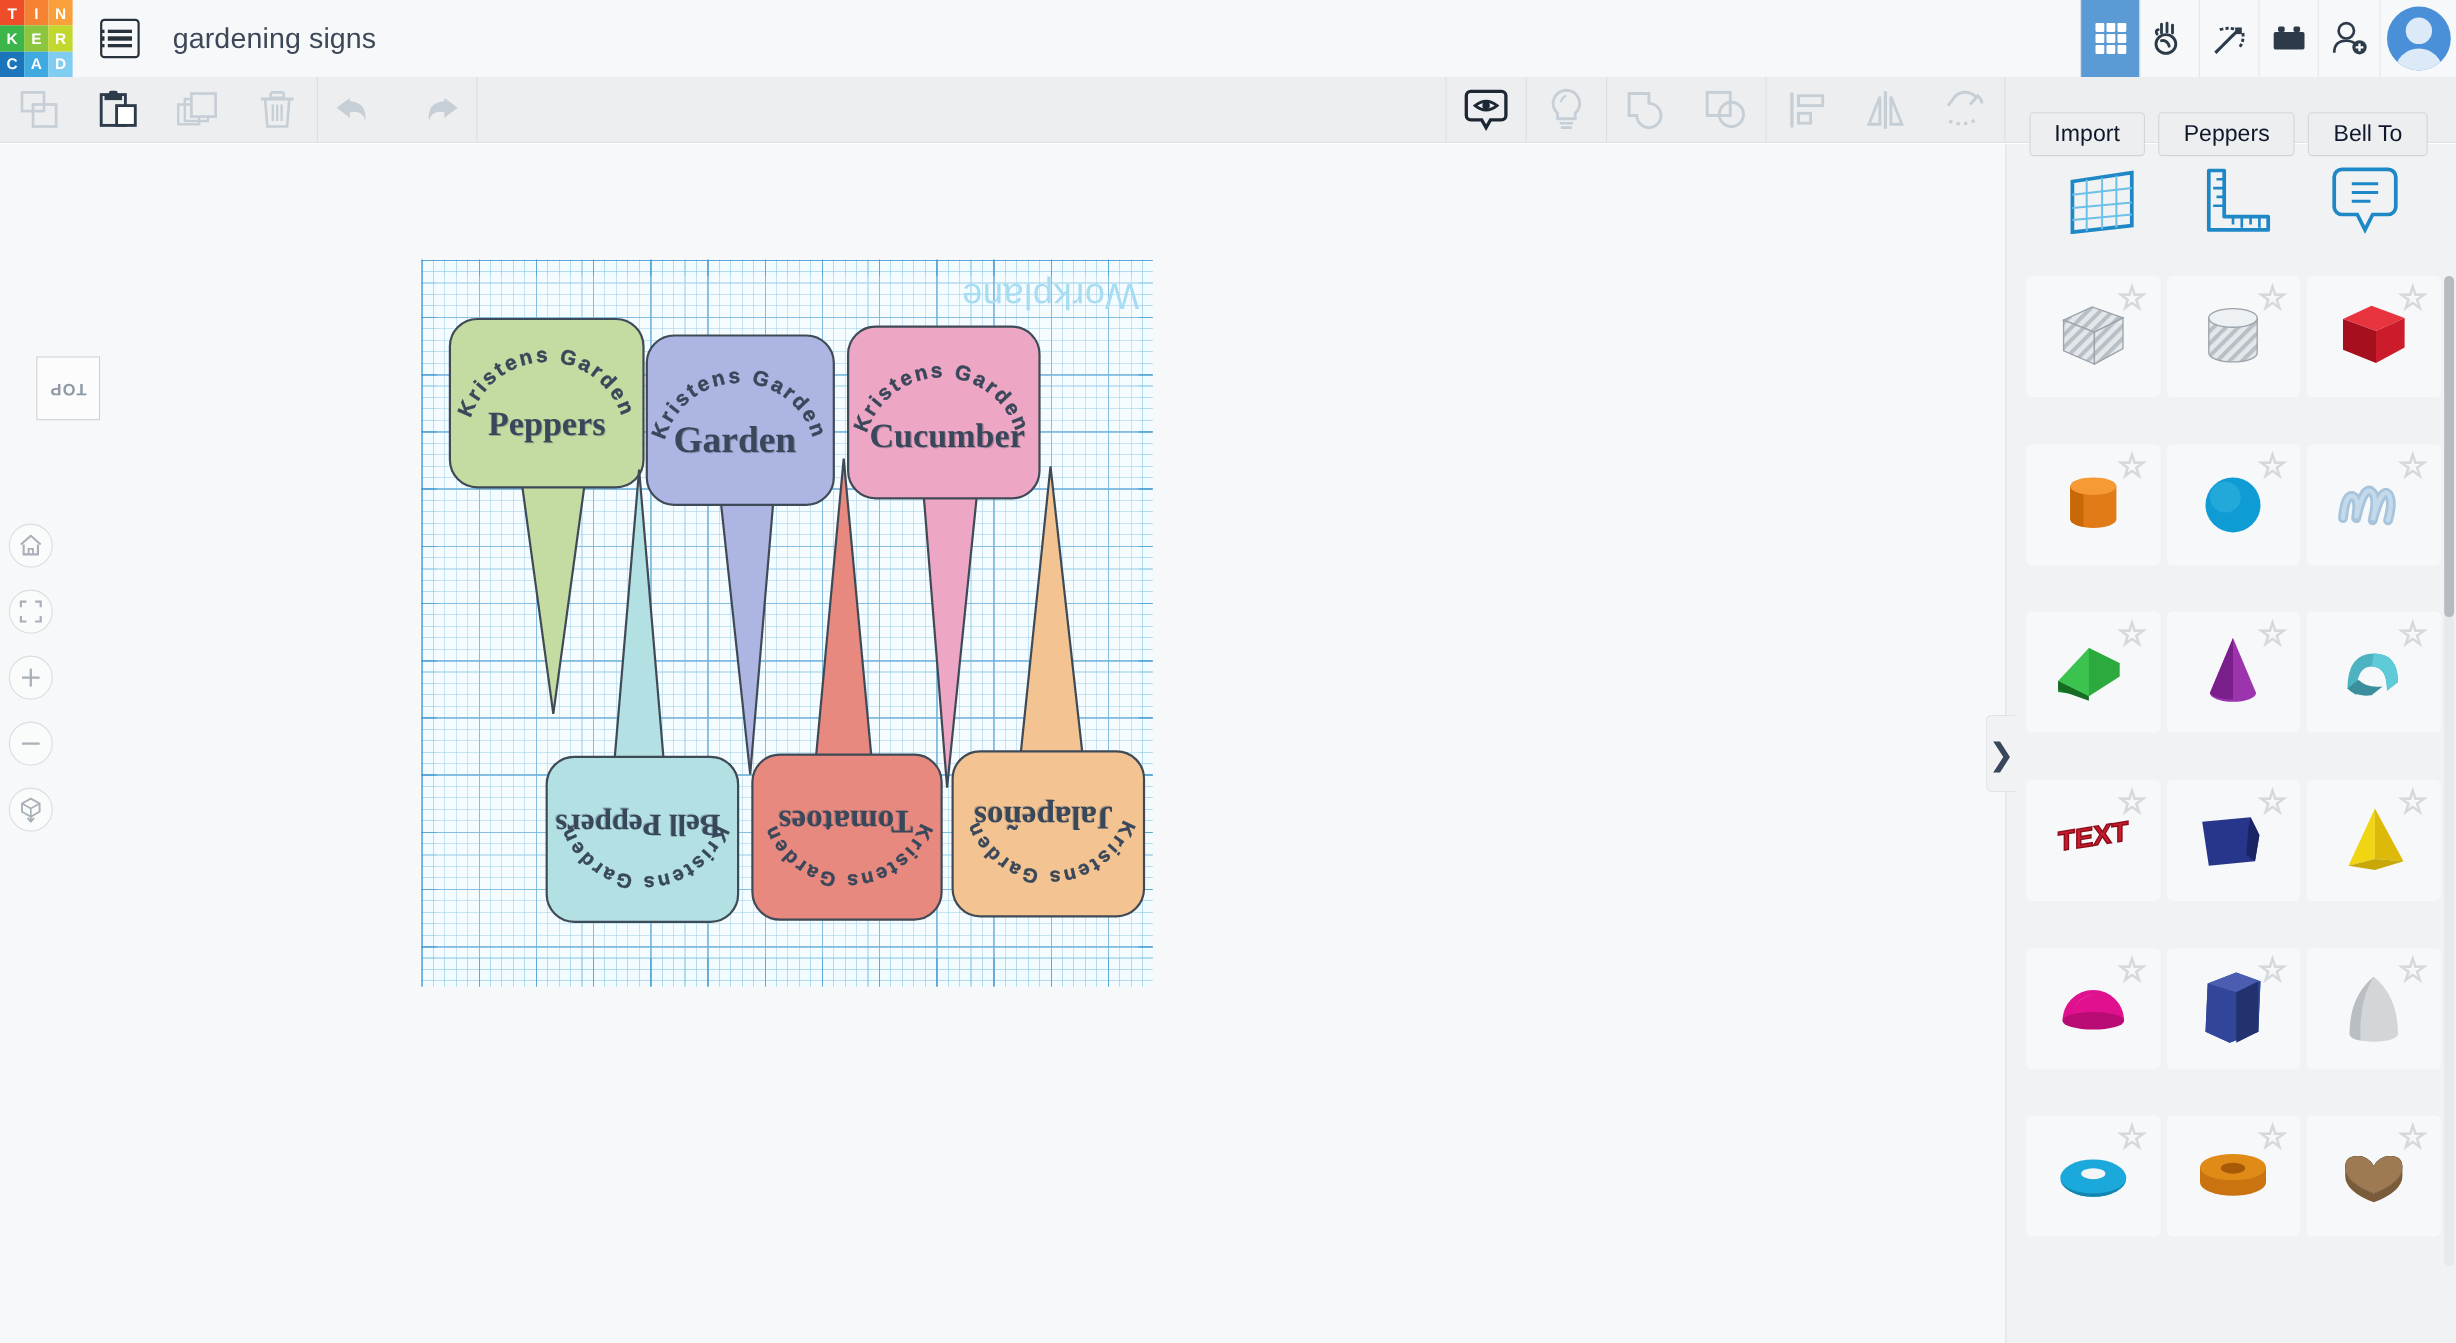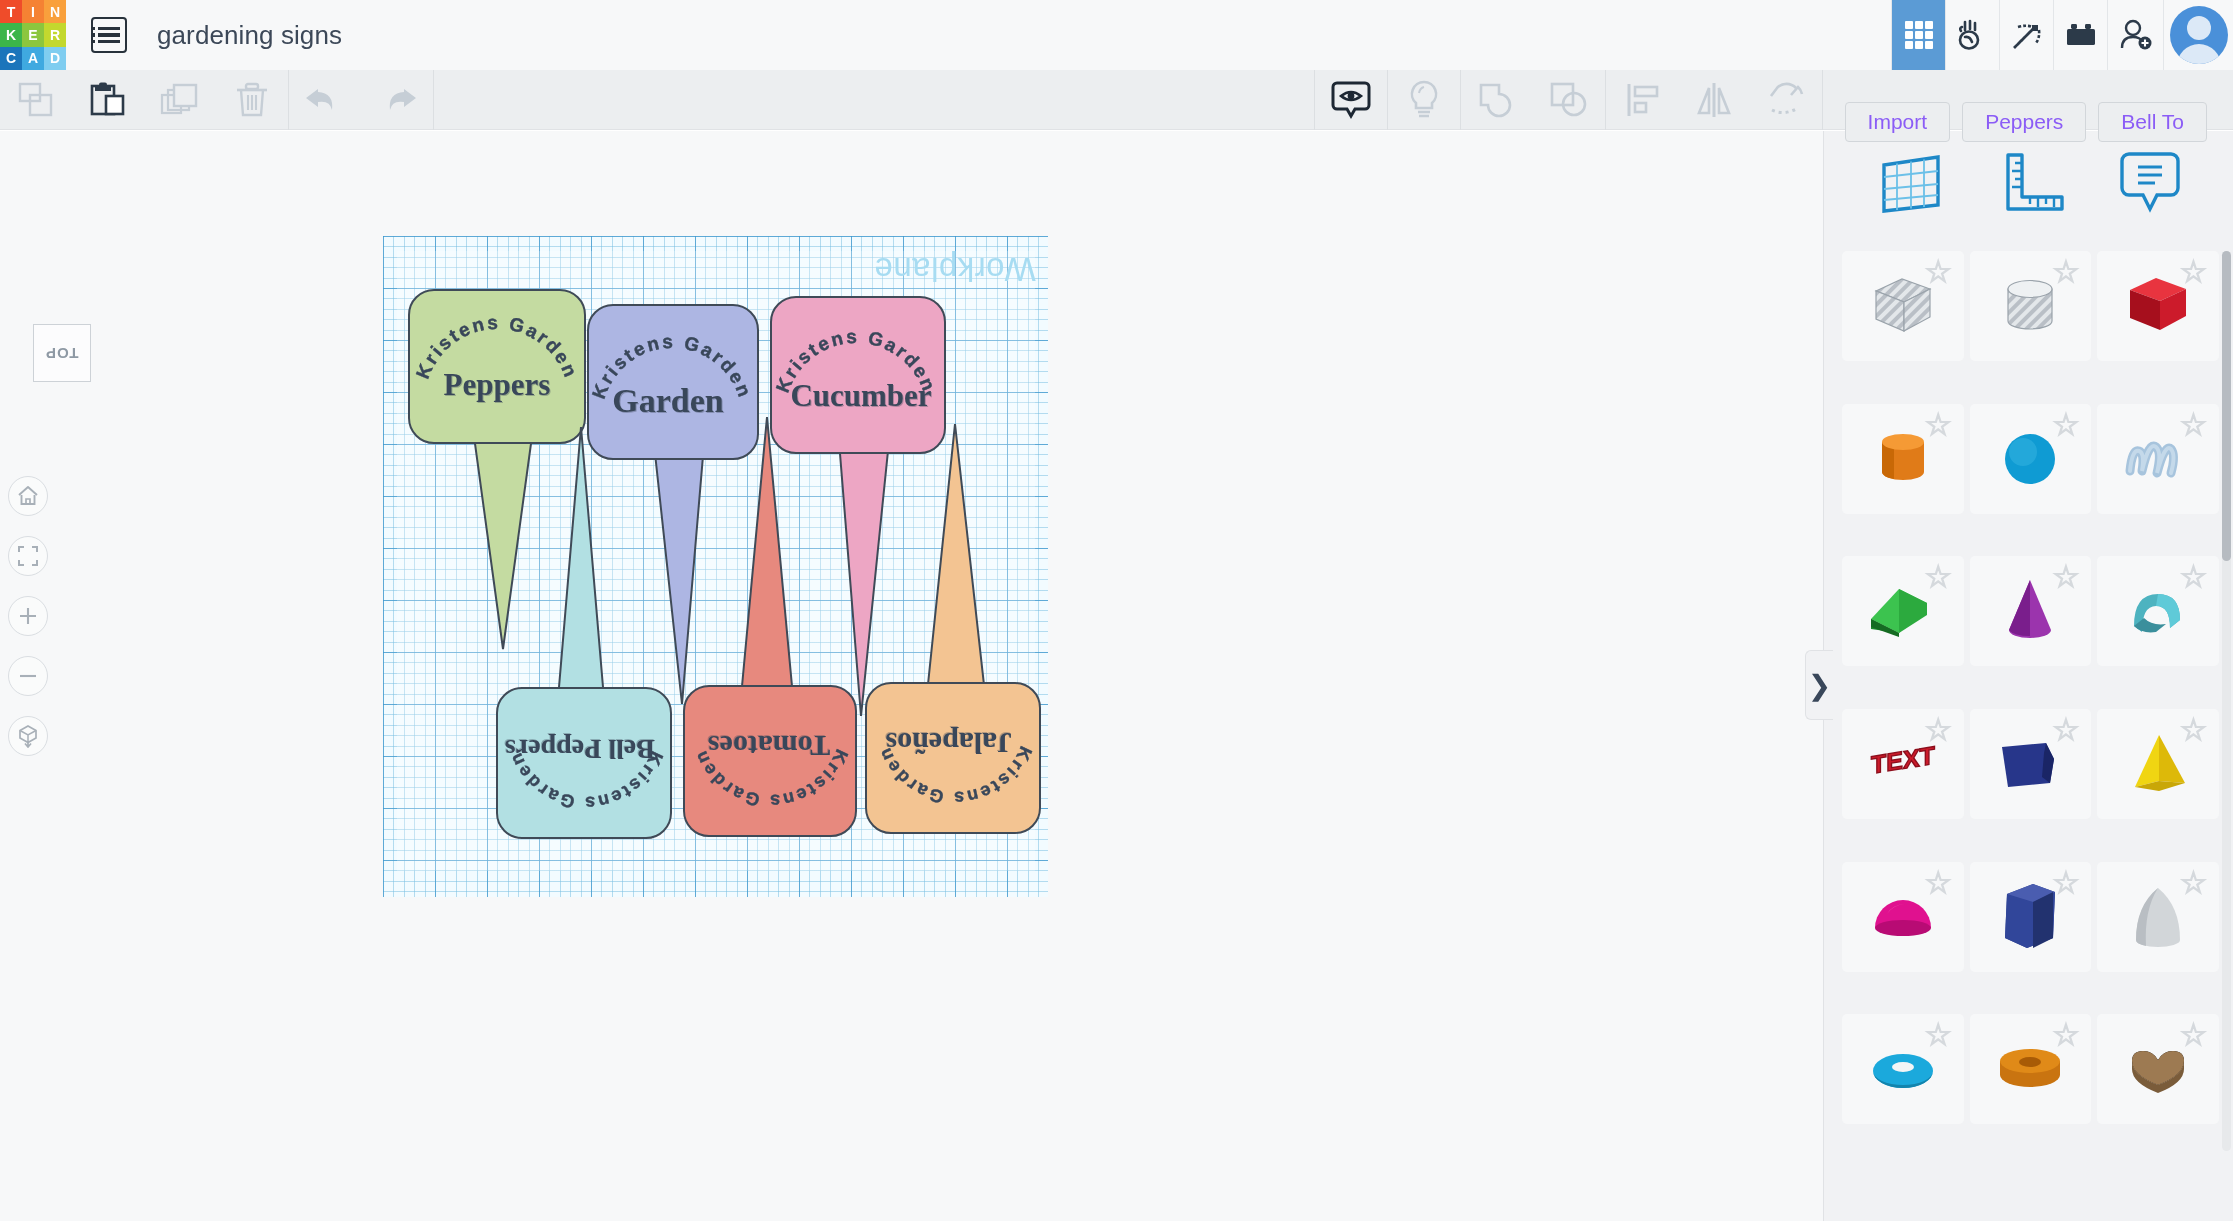--- a/index.html
+++ b/index.html
@@ -41,21 +41,21 @@
   
   .toolbar2 { position:absolute; left:0; top:70px; width:2233px; height:60px;
     background:#eceef0; display:flex; align-items:center; z-index:19;
     border-bottom:1px solid #e0e2e5; }
   .t2group { display:flex; align-items:center; height:60px; }
   .t2btn { width:72px; height:60px; display:flex; align-items:center;
     justify-content:center; }
   .sep { width:1px; height:60px; background:#dcdfe2; }
   .t2spacer { flex:1; }
   .act-btn { height:40px; padding:0 22px; margin-right:12px; border:1px solid #d2d6da;
-    border-radius:4px; background:#eceef0; color:#8b5cf6; font-size:21px;
+    border-radius:4px; background:#eceef0; color:#0f172a; font-size:21px;
     display:flex; align-items:center; justify-content:center;margin-top:44px; }
   .act-btn:last-child { margin-right:26px; }
 
   
   .canvas { position:absolute; left:0; top:131px; width:1823px; height:1090px;
     background:#f7f8f9; overflow:hidden; }
 
   .viewcube { position:absolute; left:33px; top:193px; width:58px; height:58px;
     border:1.6px solid #cdd2d7; background:#fcfcfd; display:flex;
     align-items:center; justify-content:center; }

